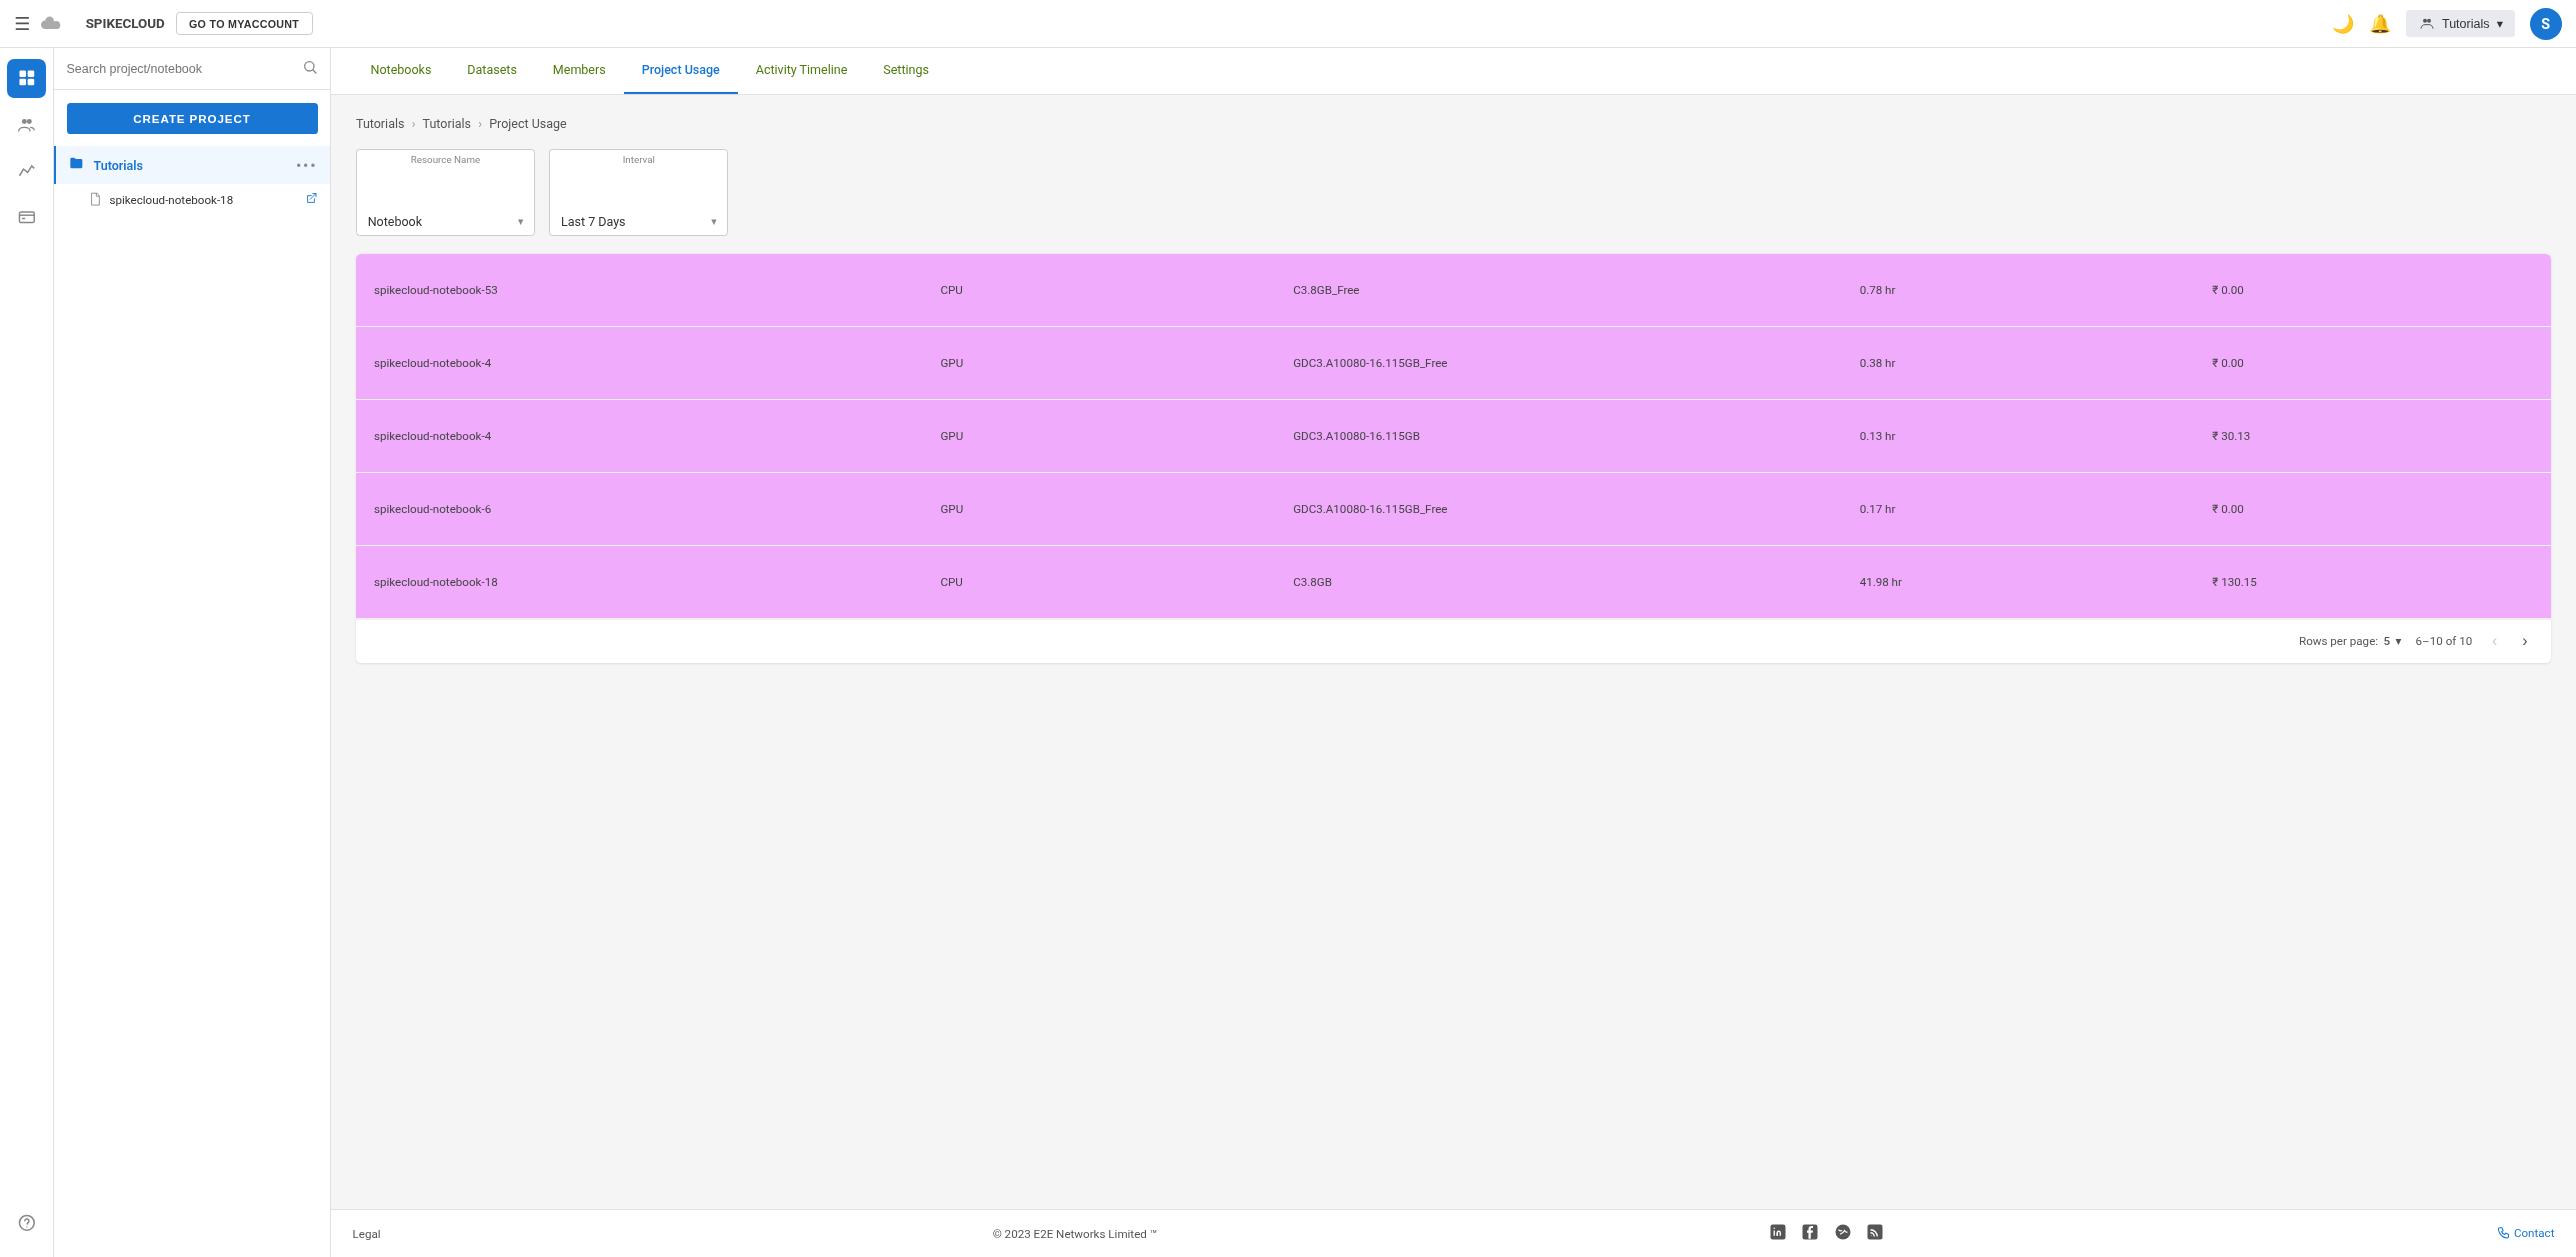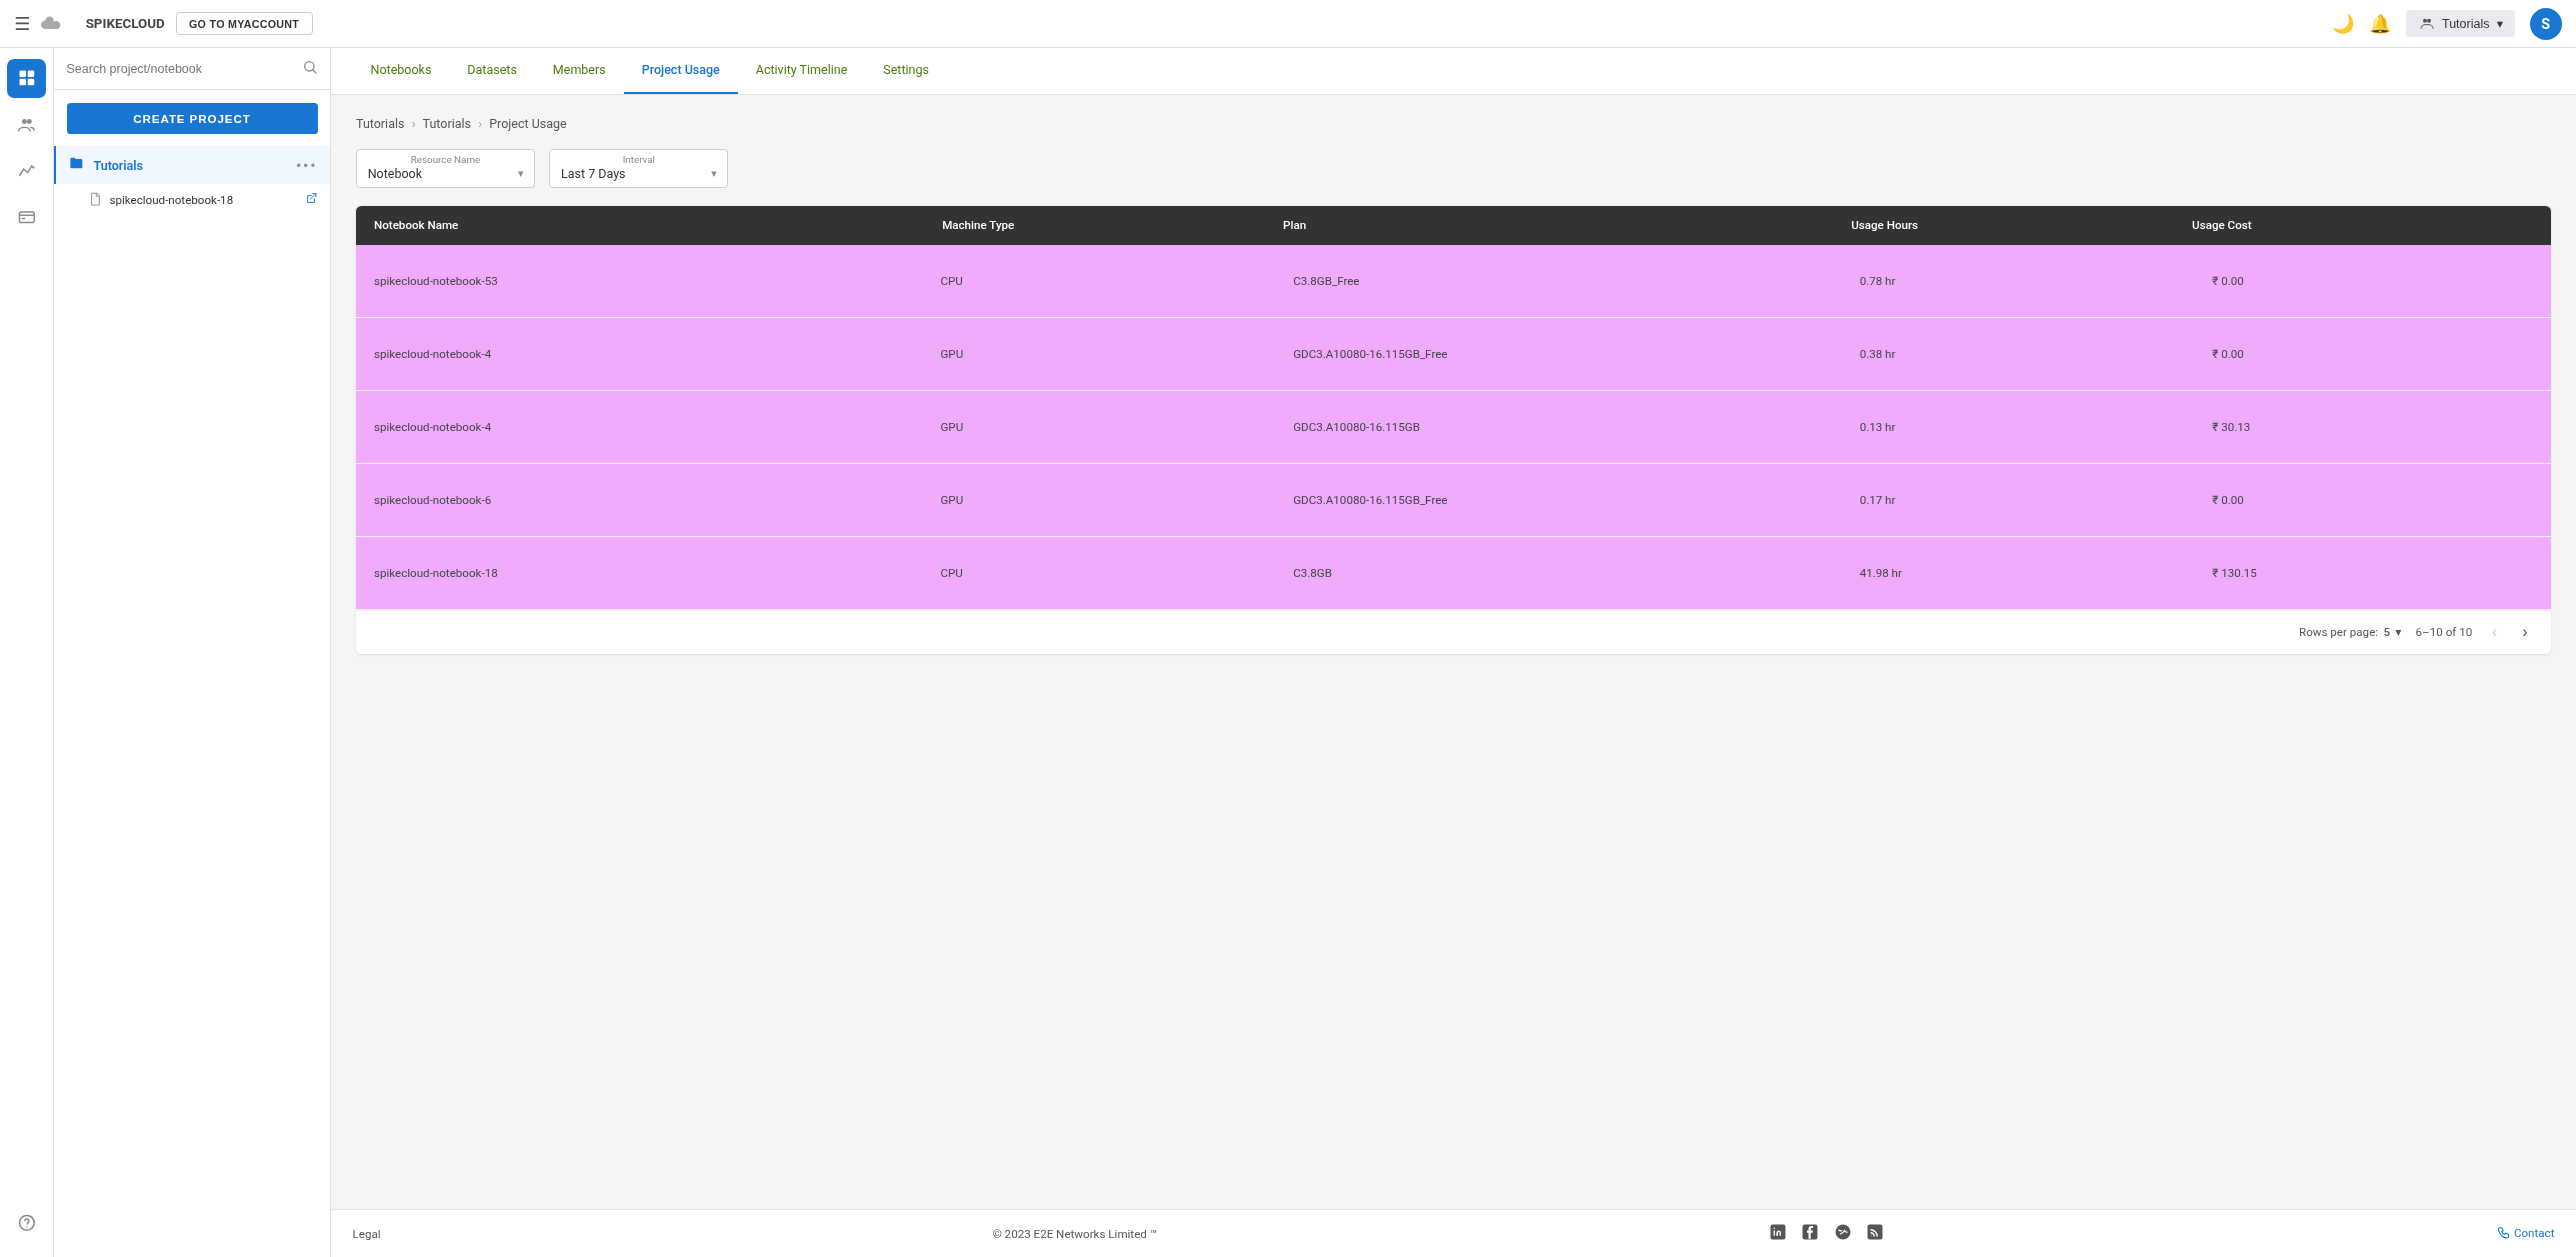--- a/index.html
+++ b/index.html
@@ -225,20 +225,21 @@
     }
     .filter-label { font-size: 9.8px; color: #888; }
     .filter-select {
       display: flex;
       align-items: center;
       justify-content: space-between;
       font-size: 12.5px;
       color: #333;
       cursor: pointer;
       gap: 21.5px;
+      margin-top: 48px;
     }
     .filter-chevron { color: #888; font-size: 10.7px; }
 
     
     .data-table {
       background: #fff;
       border-radius: 5.4px;
       overflow: hidden;
       box-shadow: 0 0.9px 2.7px rgba(0,0,0,0.1);
     }
@@ -448,27 +449,20 @@
         <div class="filter-group">
           <span class="filter-label">Interval</span>
           <div class="filter-select">
             <span>Last 7 Days</span>
             <span class="filter-chevron">▾</span>
           </div>
         </div>
       </div>
 
       <div class="data-table">
-        <div class="table-header">
-          <div>Notebook Name</div>
-          <div>Machine Type</div>
-          <div>Plan</div>
-          <div>Usage Hours</div>
-          <div>Usage Cost</div>
-        </div>
 
         <div class="table-row">
           <div>spikecloud-notebook-53</div>
           <div>CPU</div>
           <div>C3.8GB_Free</div>
           <div>0.78 hr</div>
           <div>₹ 0.00</div>
         </div>
 
         <div class="table-row">

